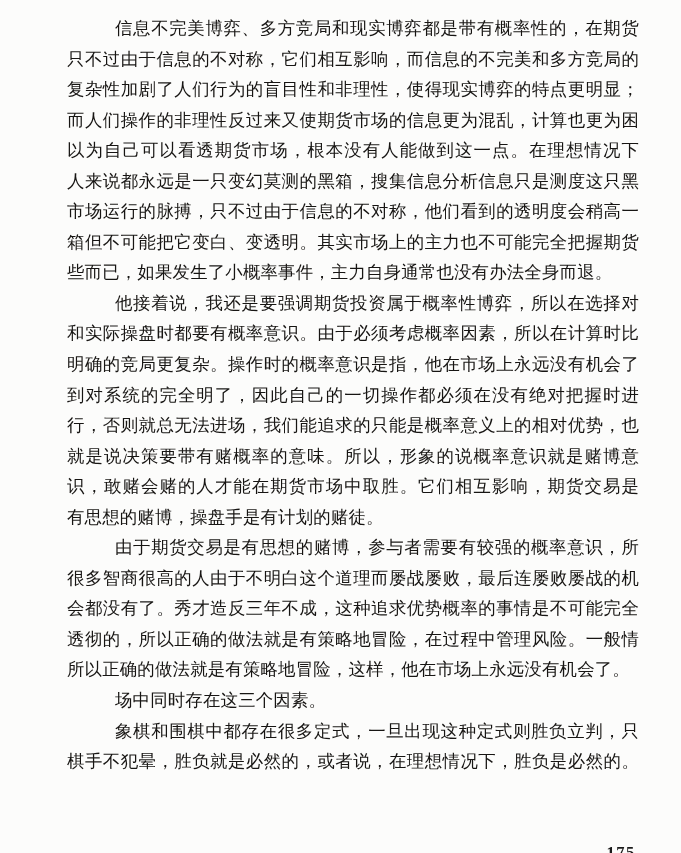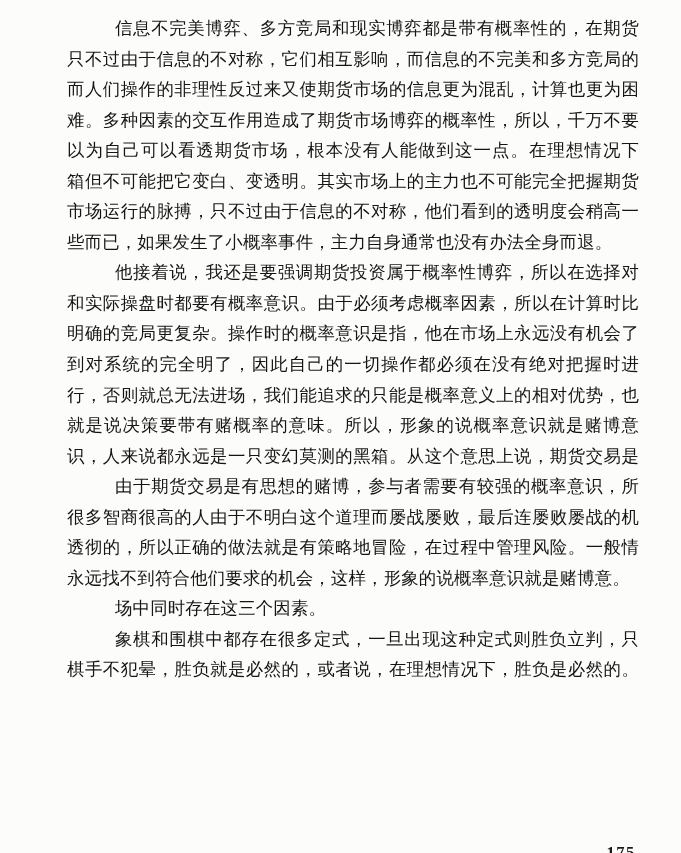--- a/index.html
+++ b/index.html
@@ -60,43 +60,46 @@
 </style>
 </head>
 <body>
 
 <div class="page">
   <div class="textblock">
 
     <div class="para">
       <div class="line indent">信息不完美博弈、多方竞局和现实博弈都是带有概率性的，在期货市</div>
       <div class="line">只不过由于信息的不对称，它们相互影响，而信息的不完美和多方竞局的</div>
+      <div class="line">复杂性加剧了人们行为的盲目性和非理性，使得现实博弈的特点更明显；</div>
       <div class="line">而人们操作的非理性反过来又使期货市场的信息更为混乱，计算也更为困</div>
-      <div class="line">难。多种因素的交互作用造成了期货市场博弈的概率性，所以，千万不要</div>
       <div class="line">以为自己可以看透期货市场，根本没有人能做到这一点。在理想情况下</div>
+      <div class="line">人来说都永远是一只变幻莫测的黑箱，搜集信息分析信息只是测度这只黑</div>
+      <div class="line">市场运行的脉搏，只不过由于信息的不对称，他们看到的透明度会稍高一</div>
       <div class="line">箱但不可能把它变白、变透明。其实市场上的主力也不可能完全把握期货</div>
-      <div class="line">市场运行的脉搏，只不过由于信息的不对称，他们看到的透明度会稍高一</div>
       <div class="line para-end">些而已，如果发生了小概率事件，主力自身通常也没有办法全身而退。</div>
     </div>
 
     <div class="para">
       <div class="line indent">他接着说，我还是要强调期货投资属于概率性博弈，所以在选择对策</div>
       <div class="line">和实际操盘时都要有概率意识。由于必须考虑概率因素，所以在计算时比</div>
       <div class="line">明确的竞局更复杂。操作时的概率意识是指，他在市场上永远没有机会了</div>
       <div class="line">到对系统的完全明了，因此自己的一切操作都必须在没有绝对把握时进</div>
       <div class="line">行，否则就总无法进场，我们能追求的只能是概率意义上的相对优势，也</div>
       <div class="line">就是说决策要带有赌概率的意味。所以，形象的说概率意识就是赌博意</div>
-      <div class="line">识，人来说都永远是一只变幻莫测的黑箱。从这个意思上说，期货交易是</div>
+      <div class="line">识，敢赌会赌的人才能在期货市场中取胜。它们相互影响，期货交易是</div>
+      <div class="line para-end">有思想的赌博，操盘手是有计划的赌徒。</div>
     </div>
 
     <div class="para">
       <div class="line indent">由于期货交易是有思想的赌博，参与者需要有较强的概率意识，所以</div>
       <div class="line">很多智商很高的人由于不明白这个道理而屡战屡败，最后连屡败屡战的机</div>
+      <div class="line">会都没有了。秀才造反三年不成，这种追求优势概率的事情是不可能完全</div>
       <div class="line">透彻的，所以正确的做法就是有策略地冒险，在过程中管理风险。一般情</div>
-      <div class="line para-end">永远找不到符合他们要求的机会，这样，形象的说概率意识就是赌博意。</div>
+      <div class="line para-end">所以正确的做法就是有策略地冒险，这样，他在市场上永远没有机会了。</div>
     </div>
 
     <div class="para">
       <div class="line indent para-end">场中同时存在这三个因素。</div>
     </div>
 
     <div class="para">
       <div class="line indent">象棋和围棋中都存在很多定式，一旦出现这种定式则胜负立判，只要</div>
       <div class="line">棋手不犯晕，胜负就是必然的，或者说，在理想情况下，胜负是必然的。</div>
     </div>

